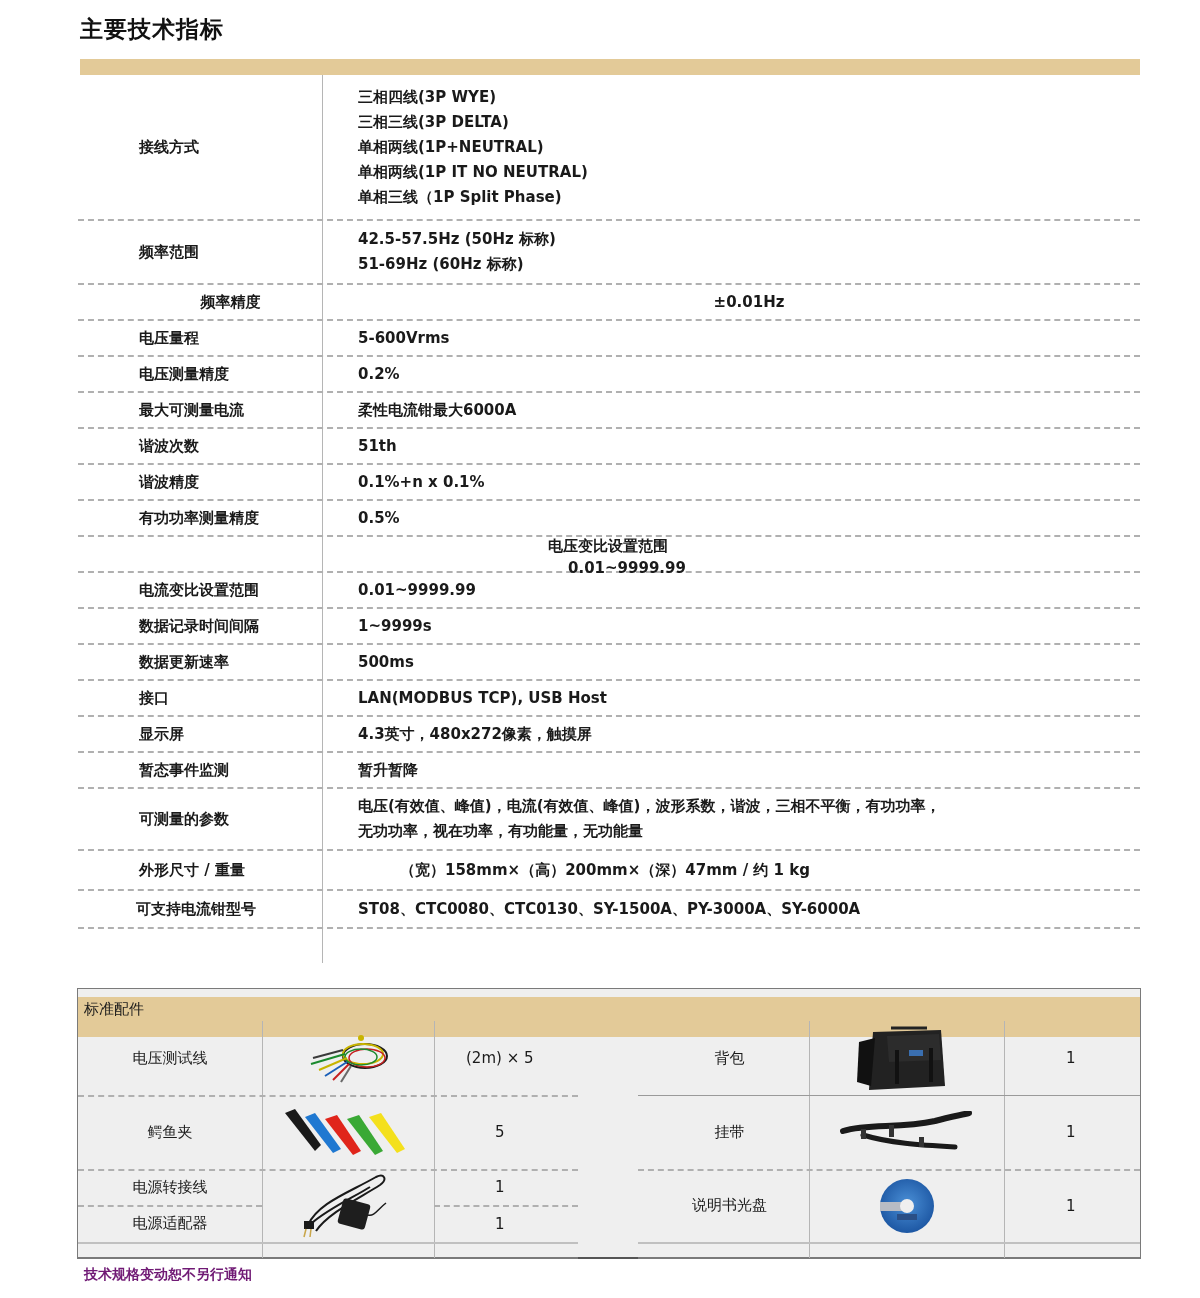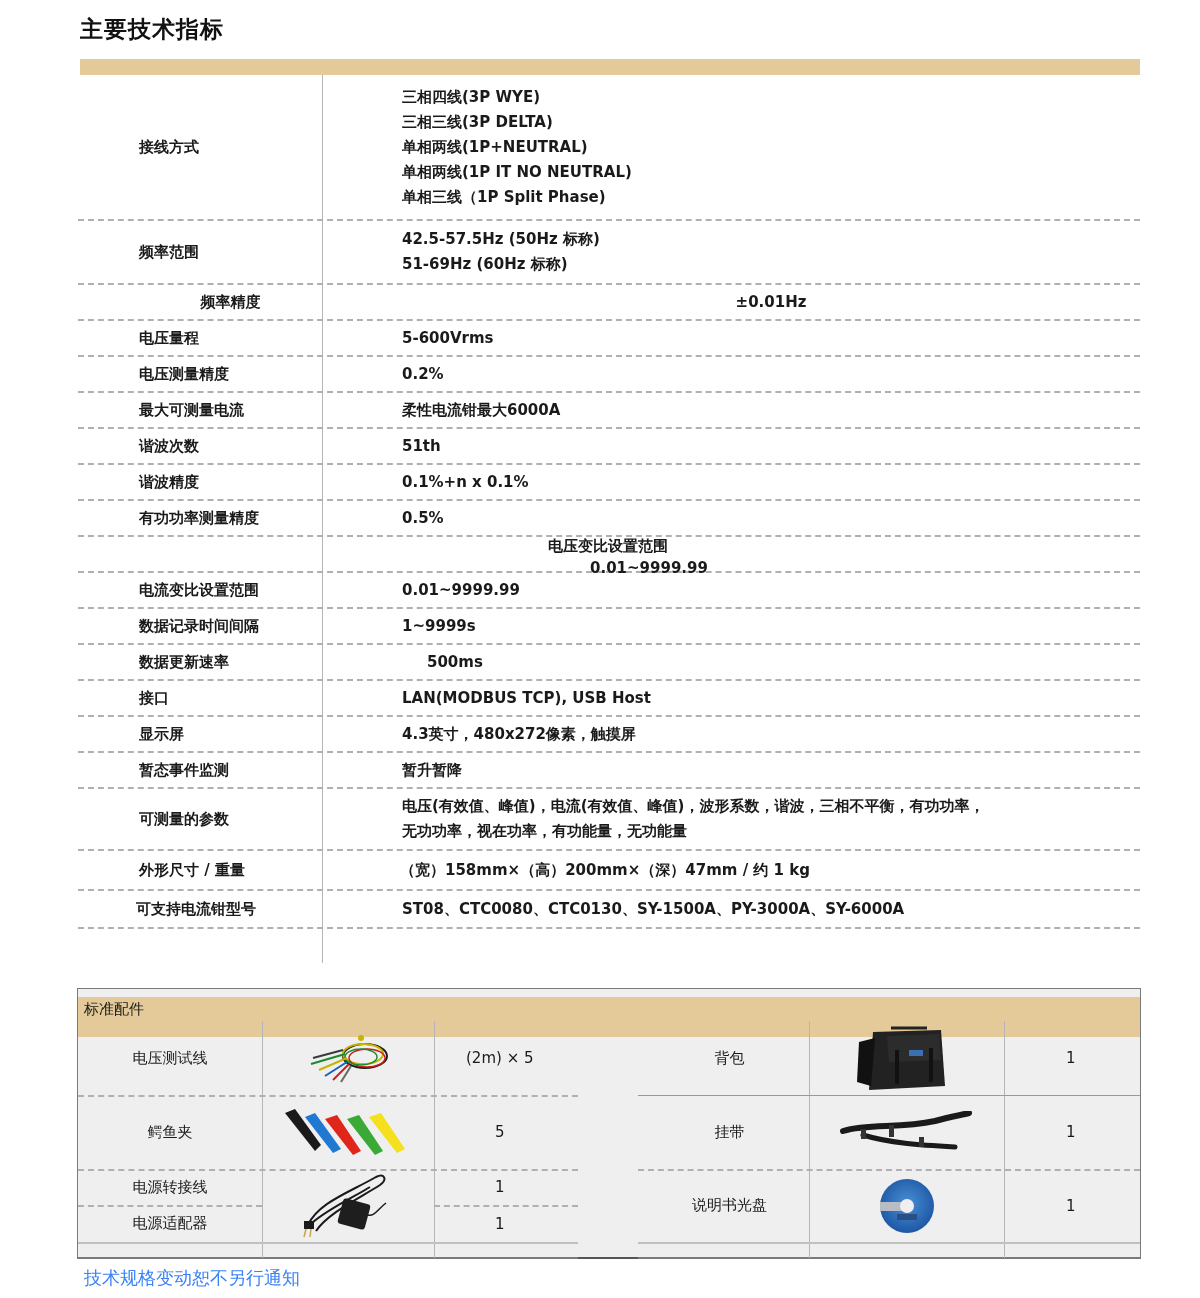--- a/index.html
+++ b/index.html
@@ -23,21 +23,21 @@
       position: absolute; left: 244px; top: 0; width: 1px; height: 888px; background: #b5b5b5;
     }
     .spec-row {
       position: relative; display: flex; align-items: center;
       border-bottom: 2px dashed #b0b0b0;
     }
     .spec-label {
       width: 244px; padding-left: 61px; font-size: 15px; font-weight: bold; color: #1a1a1a;
     }
     .spec-value {
-      flex: 1; padding-left: 80px; font-size: 15px; font-weight: bold; color: #1a1a1a; line-height: 25px;
+      flex: 1; padding-left: 36px; font-size: 15px; font-weight: bold; color: #1a1a1a; line-height: 25px;
     }
     .spec-value .line { display: block; }
 
     
     .acc-box {
       position: absolute; left: 77px; top: 988px; width: 1064px; height: 271px;
       background: #efefef; border: 1px solid #7a7a7a; border-bottom: 2px solid #7a7a7a;
     }
     .acc-header {
       position: absolute; left: 0; top: 8px; width: 1062px; height: 40px;
@@ -45,21 +45,21 @@
     }
     .acc-cell {
       position: absolute; display: flex; align-items: center; justify-content: center;
       font-size: 15px; color: #1a1a1a;
     }
     .vline { position: absolute; width: 1px; background: #b5b5b5; }
     .hdash { position: absolute; height: 0; border-top: 2px dashed #b0b0b0; }
     .hsolid { position: absolute; height: 0; border-top: 1px solid #9a9a9a; }
 
     .footnote {
-      position: absolute; left: 84px; top: 1266px; font-size: 18px; font-weight: normal; color: #3b82f6;
+      position: absolute; left: 84px; top: 1266px; font-size: 14px; font-weight: bold; color: #701a75;
     }
     svg { display: block; }
   </style>
 </head>
 <body>
 
 <div class="page-title">主要技术指标</div>
 <div class="title-bar"></div>
 
 <div class="spec-table">
@@ -117,21 +117,21 @@
     <div class="spec-value">0.01~9999.99</div>
   </div>
   <div class="spec-row" style="height:36px;">
     <div class="spec-label">电流变比设置范围</div>
     <div class="spec-value">0.01~9999.99</div>
   </div>
   <div class="spec-row" style="height:36px;">
     <div class="spec-label">数据记录时间间隔</div>
     <div class="spec-value">1~9999s</div>
   </div>
-  <div class="spec-row" style="height:36px;gap:25px;">
+  <div class="spec-row" style="height:36px;">
     <div class="spec-label">数据更新速率</div>
     <div class="spec-value">500ms</div>
   </div>
   <div class="spec-row" style="height:36px;">
     <div class="spec-label">接口</div>
     <div class="spec-value">LAN(MODBUS TCP), USB Host</div>
   </div>
   <div class="spec-row" style="height:36px;">
     <div class="spec-label">显示屏</div>
     <div class="spec-value">4.3英寸，480x272像素，触摸屏</div>

